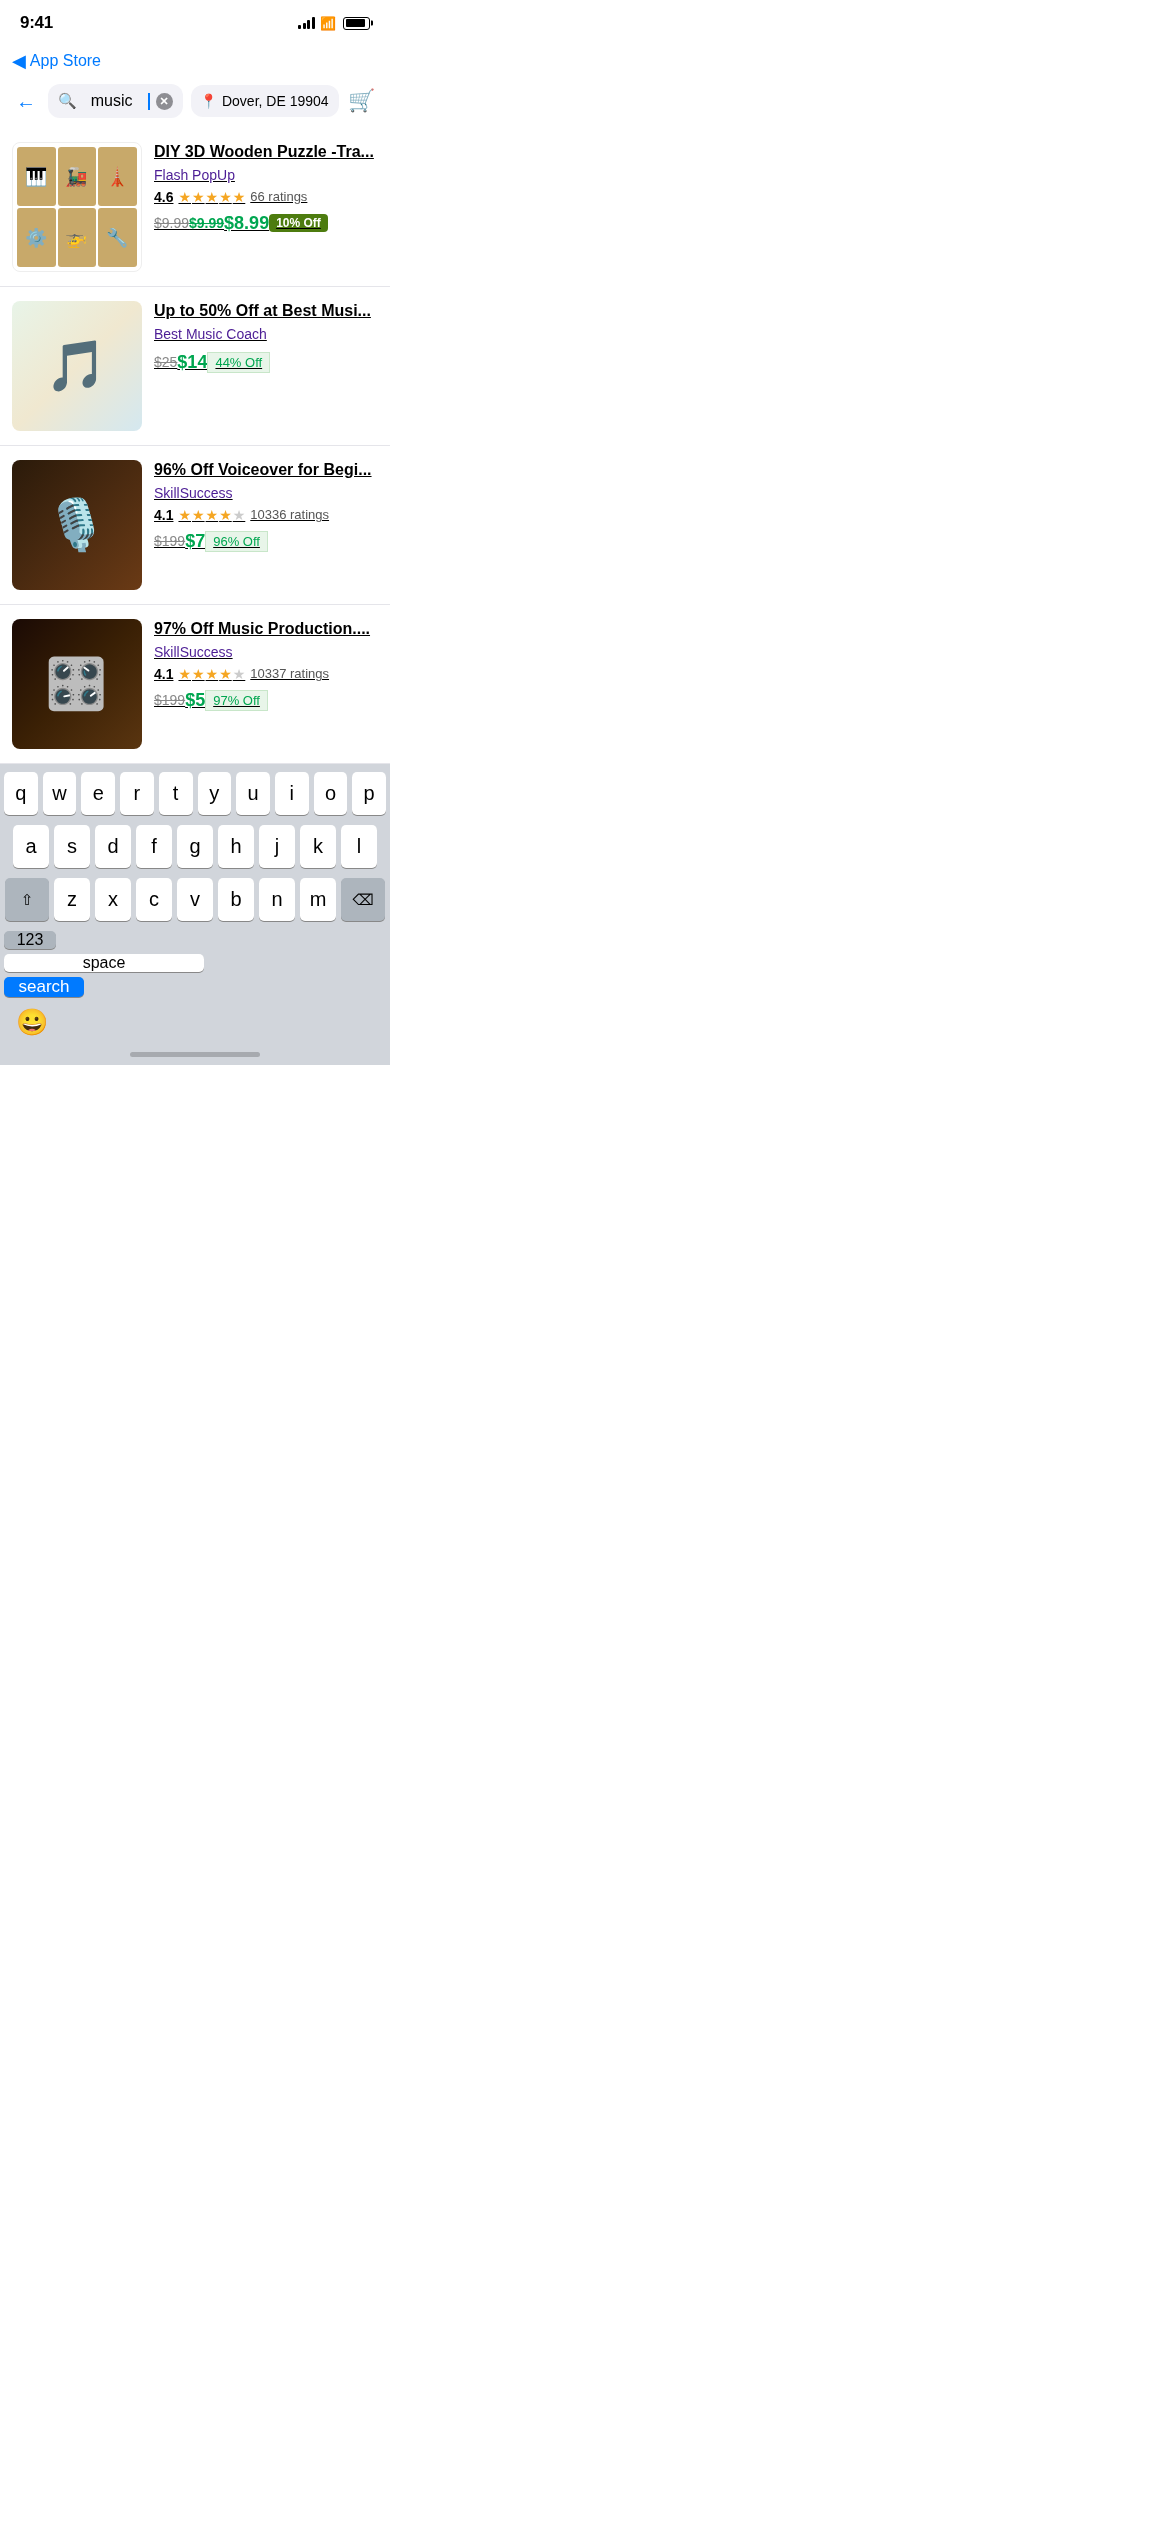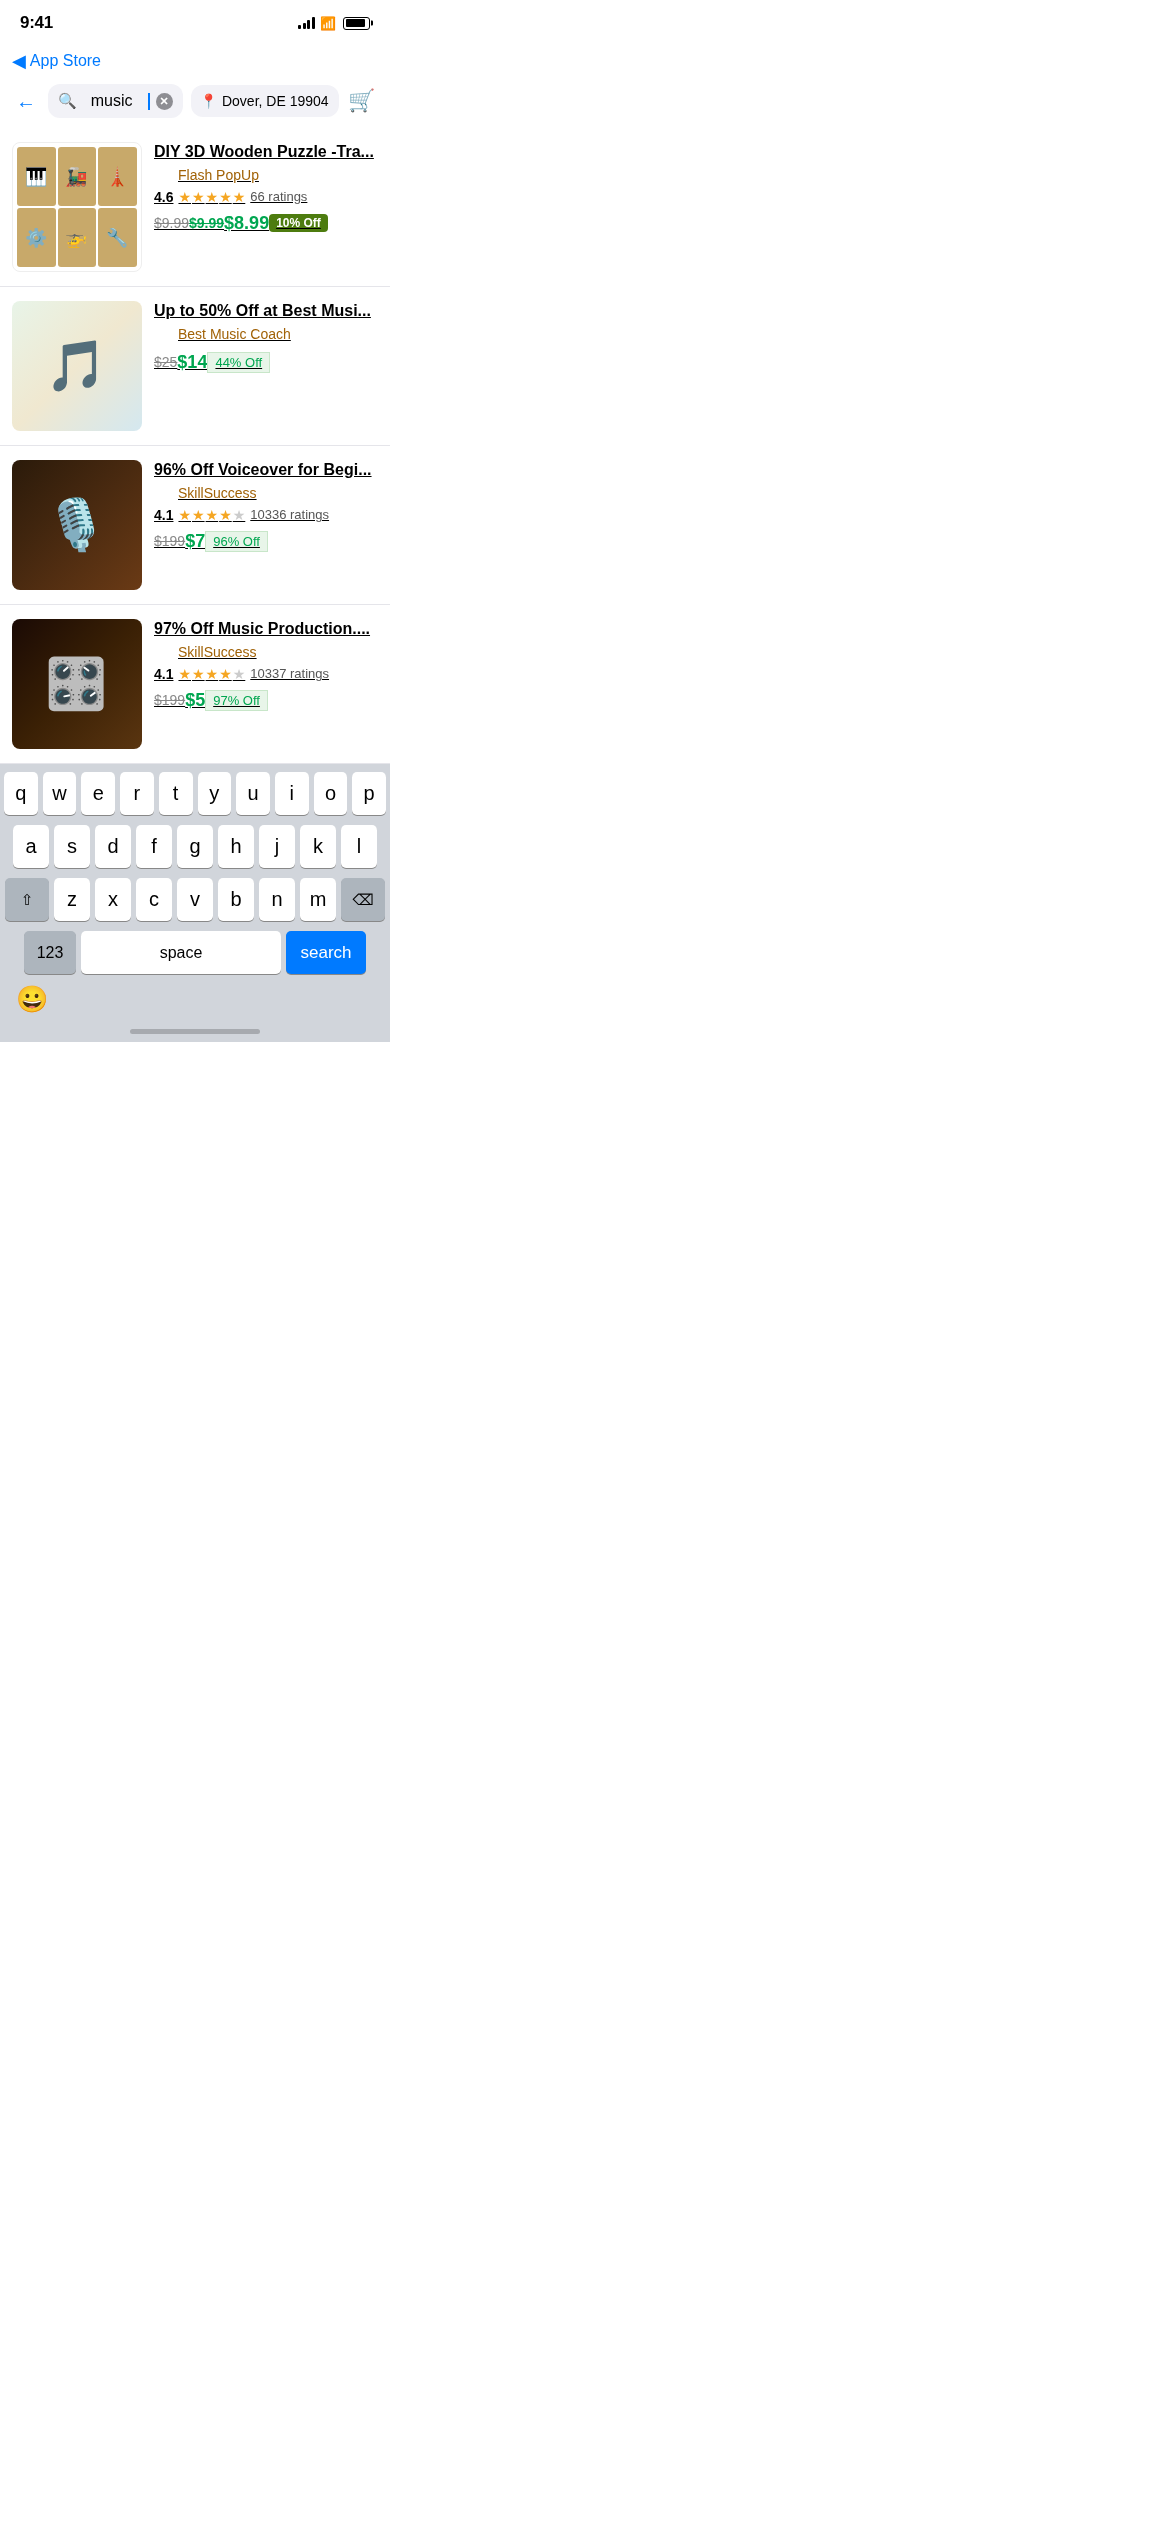--- a/index.html
+++ b/index.html
@@ -265,23 +265,22 @@
       font-weight: 700;
       color: #000;
       line-height: 1.3;
       margin-bottom: 4px;
       white-space: nowrap;
       overflow: hidden;
       text-overflow: ellipsis;
     }
     .product-seller {
       font-size: 14px;
-      color: #a16207;
+      color: #4c1d95;
       margin-bottom: 6px;
-      margin-left: 24px;
     }
     .rating-row {
       display: flex;
       align-items: center;
       gap: 5px;
       margin-bottom: 8px;
     }
     .rating-num {
       font-size: 14px;
       font-weight: 600;
@@ -395,20 +394,21 @@
       font-size: 17px;
       font-weight: 500;
       flex: 2;
       max-width: 80px;
     }
     .keyboard-bottom-row {
       display: flex;
       justify-content: center;
       gap: 5px;
       margin-bottom: 4px;
+      flex-direction: column;
     }
     .emoji-row {
       display: flex;
       justify-content: flex-start;
       align-items: center;
       padding: 6px 12px;
     }
     .emoji-btn {
       font-size: 26px;
       background: none;

